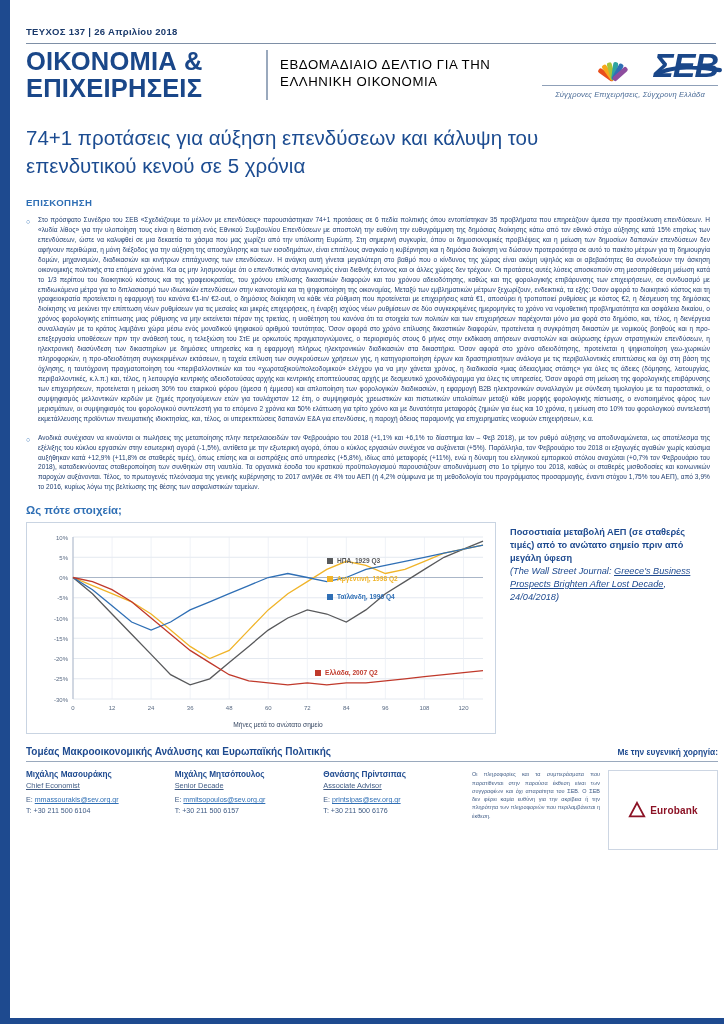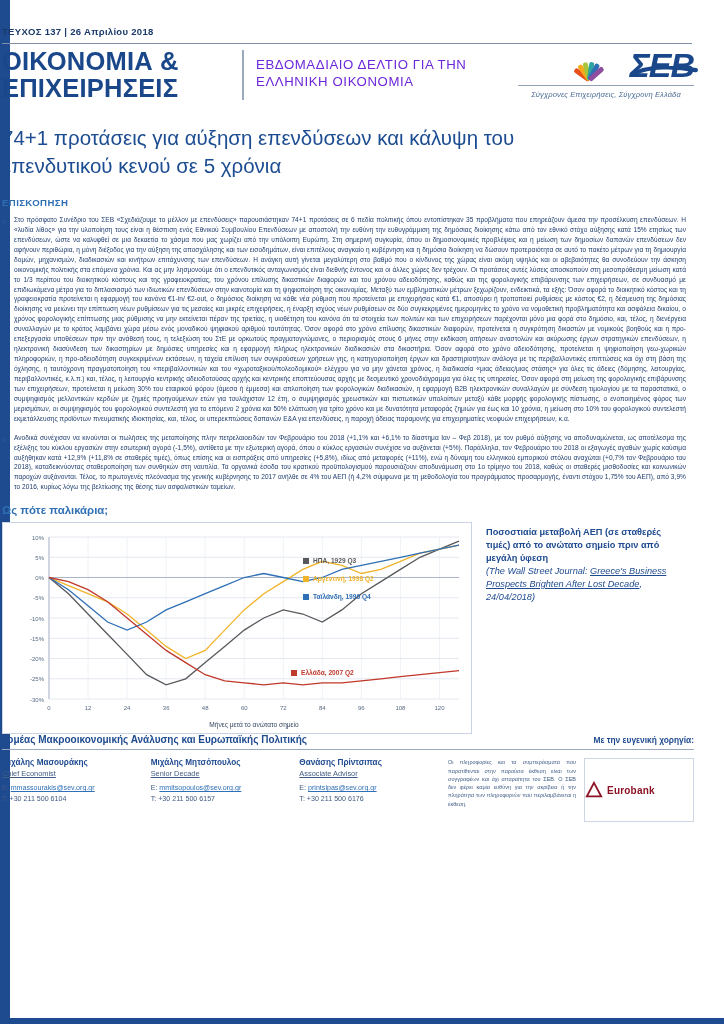--- a/index.html
+++ b/index.html
@@ -7,37 +7,37 @@
   body {
     width: 724px; height: 1024px;
     background: #ffffff;
     font-family: "Liberation Sans", sans-serif;
     color: #1b3a6b;
     overflow: hidden;
     position: relative;
   }
   .page { position: relative; width: 724px; height: 1024px; background:#fff; }
   .leftbar { position:absolute; left:0; top:0; width:10px; height:1024px; background:#1e4a8f; }
-  .content { position:absolute; left:2px; top:0; width:692px; }
+  .content { position:absolute; left:26px; top:0; width:692px; }
 
   
   .issue-line {
     margin-top: 26px;
     font-size: 9.5px; font-weight: bold; color:#1b3a6b; letter-spacing:0.3px;
   }
   .hr-thin { height:1px; background:#7e8fa6; margin-top:6px; width:690px; }
 
   .masthead { display:flex; align-items:flex-start; margin-top:2px; }
   .mast-title {
     font-size: 25.5px; font-weight: bold; color:#1a4789; line-height:1.06;
     letter-spacing:0.2px; width:236px; padding-top:2px;
   }
   .mast-divider { width:2px; background:#9aa9bd; margin:4px 12px 2px 4px; align-self:stretch; }
   .mast-sub {
-    font-size: 13.2px; color:#6d28d9; line-height:1.32; letter-spacing:0.6px;
+    font-size: 13.2px; color:#000000; line-height:1.32; letter-spacing:0.6px;
     padding-top:10px; width:250px;
   }
   .logo-wrap { margin-left:auto; width:176px; text-align:center; padding-top:2px; }
   .logo-top { display:flex; align-items:center; justify-content:flex-end;gap:15px; }
   .logo-burst { position:relative; width:40px; height:34px; margin-right:2px; }
   .logo-burst span {
     position:absolute; left:14px; bottom:2px; width:5px; height:18px; border-radius:2px;
     transform-origin: 50% 100%;
   }
   .sev-text {
@@ -88,40 +88,40 @@
     font-size:9.2px; font-weight:bold; color:#1e4a8f; line-height:1.4;
   }
   .legend-box .lg-src {
     font-size:9.2px; font-style:italic; color:#1e4a8f; line-height:1.4;
   }
   .legend-box .lg-src u { }
 
   svg.chart { display:block; }
 
   
-  .footer-head { display:flex; align-items:flex-end; }
+  .footer-head { margin-top:12px; display:flex; align-items:flex-end; }
   .footer-title { font-size:10px; font-weight:bold; color:#1e4a8f; }
   .footer-spons { margin-left:auto; font-size:8.4px; font-weight:bold; color:#1e4a8f; }
   .hr-foot { height:1px; background:#9aa9bd; margin-top:4px; }
 
   .contacts { display:flex; margin-top:8px;gap:18px; }
   .contact { width:168px; padding-right:10px; }
   .contact .nm { font-size:8.2px; font-weight:bold; color:#1e4a8f; }
   .contact .rl { font-size:7.4px; color:#3f5b84; margin-top:2px;text-decoration:underline; }
   .contact .ln { font-size:7.1px; color:#3f5b84; margin-top:5px; line-height:1.5; }
   .contact .ln a { color:#2f6fb5; text-decoration:underline; }
 
   .disclaimer-wrap { margin-left:auto; display:flex; align-items:flex-start; }
   .disclaimer {
     width:136px; font-size:5.5px; line-height:1.5; color:#3f5b84; text-align:justify;
     padding-right:8px;
   }
   .euro-box {
-    width:110px; height:64px; border:1px solid #cdd6e3; background:#fff;
-    display:flex; flex-direction:column; justify-content:center;
+    width:110px; height:80px; border:1px solid #cdd6e3; background:#fff;
+    display:flex; flex-direction:column; align-items:center; justify-content:center;
   }
   .euro-logo { display:flex; align-items:center; }
   .euro-mark { width:18px; height:18px; margin-right:4px; }
   .euro-name { font-size:10px; font-weight:bold; color:#8c1225; letter-spacing:0.2px; }
   .bottombar { position:absolute; left:0; bottom:0; width:724px; height:6px; background:#1e4a8f; }
 </style>
 </head>
 <body>
 
 <div class="page">
@@ -167,21 +167,21 @@
       <div class="bullet">
         <div class="mark">○</div>
         <div class="txt">Στο πρόσφατο Συνέδριο του ΣΕΒ «Σχεδιάζουμε το μέλλον με επενδύσεις» παρουσιάστηκαν 74+1 προτάσεις σε 6 πεδία πολιτικής όπου εντοπίστηκαν 35 προβλήματα που επηρεάζουν άμεσα την προσέλκυση επενδύσεων. Η «λυδία λίθος» για την υλοποίηση τους είναι η θέσπιση ενός Εθνικού Συμβουλίου Επενδύσεων με αποστολή την ευθύνη την ευθυγράμμιση της δημόσιας διοίκησης κάτω από τον εθνικό στόχο αύξησης κατά 15% ετησίως των επενδύσεων, ώστε να καλυφθεί σε μια δεκαετία το χάσμα που μας χωρίζει από την υπόλοιπη Ευρώπη. Στη σημερινή συγκυρία, όπου οι δημοσιονομικές προβλέψεις και η μείωση των δημοσίων δαπανών επενδύσεων δεν αφήνουν περιθώρια, η μόνη διέξοδος για την αύξηση της αποσχόλησης και των εισοδημάτων, είναι επιτέλους αναγκαίο η κυβέρνηση και η δημόσια διοίκηση να δώσουν προτεραιότητα σε αυτό το πακέτο μέτρων για τη δημιουργία δομών, μηχανισμών, διαδικασιών και κινήτρων επιτάχυνσης των επενδύσεων. Η ανάγκη αυτή γίνεται μεγαλύτερη στο βαθμό που ο κίνδυνος της χώρας είναι ακόμη υψηλός και οι αβεβαιότητες θα συνοδεύουν την άσκηση οικονομικής πολιτικής στα επόμενα χρόνια. Και ας μην λησμονούμε ότι ο επενδυτικός ανταγωνισμός είναι διεθνής έντονος και οι άλλες χώρες δεν τρέχουν. Οι προτάσεις αυτές λύσεις αποσκοπούν στη μεσοπρόθεσμη μείωση κατά το 1/3 περίπου του διοικητικού κόστους και της γραφειοκρατίας, του χρόνου επίλυσης δικαστικών διαφορών και του χρόνου αδειοδότησης, καθώς και της φορολογικής επιβάρυνσης των επιχειρήσεων, σε συνδυασμό με επιδιωκόμενα μέτρα για το διπλασιασμό των ιδιωτικών επενδύσεων στην καινοτομία και τη ψηφιοποίηση της οικονομίας. Μεταξύ των εμβληματικών μέτρων ξεχωρίζουν, ενδεικτικά, τα εξής: Όσον αφορά το διοικητικό κόστος και τη γραφειοκρατία προτείνεται η εφαρμογή του κανόνα €1-in/ €2-out, ο δημόσιος διοίκηση να κάθε νέα ρύθμιση που προτείνεται με επιχειρήσεις κατά €1, αποσύρει ή τροποποιεί ρυθμίσεις με κόστος €2, η δέσμευση της δημόσιας διοίκησης να μειώνει την επίπτωση νέων ρυθμίσεων για τις μεσαίες και μικρές επιχειρήσεις, η έναρξη ισχύος νέων ρυθμίσεων σε δύο συγκεκριμένες ημερομηνίες το χρόνο να νομοθετική προβληματότητα και ασφάλεια δικαίου, ο χρόνος φορολογικής επίπτωσης μιας ρύθμισης να μην εκτείνεται πέραν της τριετίας, η υιοθέτηση του κανόνα ότι τα στοιχεία των πολιτών και των επιχειρήσεων παρέχονται μόνο μια φορά στο δημόσιο, και, τέλος, η διενέργεια συναλλαγών με το κράτος λαμβάνει χώρα μέσω ενός μοναδικού ψηφιακού αριθμού ταυτότητας. Όσον αφορά στο χρόνο επίλυσης δικαστικών διαφορών, προτείνεται η συγκρότηση δικαστών με νομικούς βοηθούς και η προ-επεξεργασία υποθέσεων πριν την ανάθεσή τους, η τελεξιώση του ΣτΕ με ορκωτούς πραγματογνώμονες, ο περιορισμός στους 6 μήνες στην εκδίκαση αιτήσεων αναστολών και ακύρωσης έργων στρατηγικών επενδύσεων, η ηλεκτρονική διασύνδεση των δικαστηρίων με δημόσιες υπηρεσίες και η εφαρμογή πλήρως ηλεκτρονικών διαδικασιών στα δικαστήρια. Όσον αφορά στο χρόνο αδειοδότησης, προτείνεται η ψηφιοποίηση γεω-χωρικών πληροφοριών, η προ-αδειοδότηση συγκεκριμένων εκτάσεων, η ταχεία επίλυση των συγκρούσεων χρήσεων γης, η κατηγοριοποίηση έργων και δραστηριοτήτων ανάλογα με τις περιβαλλοντικές επιπτώσεις και όχι στη βάση της όχλησης, η ταυτόχρονη πραγματοποίηση του «περιβαλλοντικών και του «χωροταξικού/πολεοδομικού» ελέγχου για να μην χάνεται χρόνος, η διαδικασία «μιας άδειας/μιας στάσης» για όλες τις άδειες (δόμησης, λειτουργίας, περιβαλλοντικές, κ.λ.π.) και, τέλος, η λειτουργία κεντρικής αδειοδοτούσας αρχής και κεντρικής εποπτεύουσας αρχής με δεσμευτικό χρονοδιάγραμμα για όλες τις υπηρεσίες. Όσον αφορά στη μείωση της φορολογικής επιβάρυνσης των επιχειρήσεων, προτείνεται η μείωση 30% του εταιρικού φόρου (άμεσα ή έμμεσα) και απλοποίηση των φορολογικών διαδικασιών, η εφαρμογή B2B ηλεκτρονικών συναλλαγών με σύνδεση τιμολογίου με τα παραστατικά, ο συμψηφισμός μελλοντικών κερδών με ζημιές προηγούμενων ετών για τουλάχιστον 12 έτη, ο συμψηφισμός χρεωστικών και πιστωτικών υπολοίπων μεταξύ κάθε μορφής φορολογικής πίστωσης, ο ενοποιημένος φόρος των μερισμάτων, οι συμψηφισμός του φορολογικού συντελεστή για το επόμενο 2 χρόνια και 50% ελάττωση για τρίτο χρόνο και με δυνατότητα μεταφοράς ζημιών για έως και 10 χρόνια, η μείωση στο 10% του φορολογικού συντελεστή εκμετάλλευσης προϊόντων πνευματικής ιδιοκτησίας, και, τέλος, οι υπερεκπτώσεις δαπανών Ε&amp;Α για επενδύσεις, η παροχή άδειας παραμονής για επιχειρηματίες νεοφυών επιχειρήσεων, κ.α.</div>
       </div>
       <div class="bullet">
         <div class="mark">○</div>
         <div class="txt">Ανοδικά συνέχισαν να κινούνται οι πωλήσεις της μεταποίησης πλην πετρελαιοειδών τον Φεβρουάριο του 2018 (+1,1% και +6,1% το δίαστημα Ιαν – Φεβ 2018), με τον ρυθμό αύξησης να αποδυναμώνεται, ως αποτέλεσμα της εξέλιξης του κύκλου εργασιών στην εσωτερική αγορά (-1,5%), αντίθετα με την εξωτερική αγορά, όπου ο κύκλος εργασιών συνέχισε να αυξάνεται (+5%). Παράλληλα, τον Φεβρουάριο του 2018 οι εξαγωγές αγαθών χωρίς καύσιμα αυξήθηκαν κατά +12,9% (+11,8% σε σταθερές τιμές), όπως επίσης και οι εισπράξεις από υπηρεσίες (+5,8%), ιδίως από μεταφορές (+11%), ενώ η δύναμη του ελληνικού εμπορικού στόλου αναχώται (+0,7% τον Φεβρουάριο του 2018), καταδεικνύοντας σταθεροποίηση των συνθηκών στη ναυτιλία. Τα οργανικά έσοδα του κρατικού προϋπολογισμού παρουσιάζουν αποδυνάμωση στο 1ο τρίμηνο του 2018, καθώς οι σταθερές μισθοδοσίες και κοινωνικών παροχών αυξάνονται. Τέλος, το πρωτογενές πλεόνασμα της γενικής κυβέρνησης το 2017 ανήλθε σε 4% του ΑΕΠ (ή 4,2% σύμφωνα με τη μεθοδολογία του προγράμματος προσαρμογής, έναντι στόχου 1,75% του ΑΕΠ), από 3,9% το 2016, κυρίως λόγω της βελτίωσης της θέσης των ασφαλιστικών ταμείων.</div>
       </div>
     </div>
 
-    <div class="chart-heading">Ως πότε παλικάρια;</div>
+    <div class="chart-heading">Ως πότε στοιχεία;</div>
     <div class="chart-row">
       <div class="chart-box">
         <svg class="chart" id="chart-svg" width="468" height="210" viewBox="0 0 468 210">
             <line x1="46" y1="14" x2="456" y2="14" stroke="#dde3ec" stroke-width="0.8"></line>
             <text x="41" y="16.6" text-anchor="end" font-size="6" fill="#5a6b84" font-family="&quot;Liberation Sans&quot;, sans-serif">10%</text>
             <line x1="46" y1="34.25" x2="456" y2="34.25" stroke="#dde3ec" stroke-width="0.8"></line>
             <text x="41" y="36.85" text-anchor="end" font-size="6" fill="#5a6b84" font-family="&quot;Liberation Sans&quot;, sans-serif">5%</text>
             <line x1="46" y1="54.5" x2="456" y2="54.5" stroke="#dde3ec" stroke-width="0.8"></line>
             <text x="41" y="57.1" text-anchor="end" font-size="6" fill="#5a6b84" font-family="&quot;Liberation Sans&quot;, sans-serif">0%</text>
             <line x1="46" y1="74.75" x2="456" y2="74.75" stroke="#dde3ec" stroke-width="0.8"></line>

